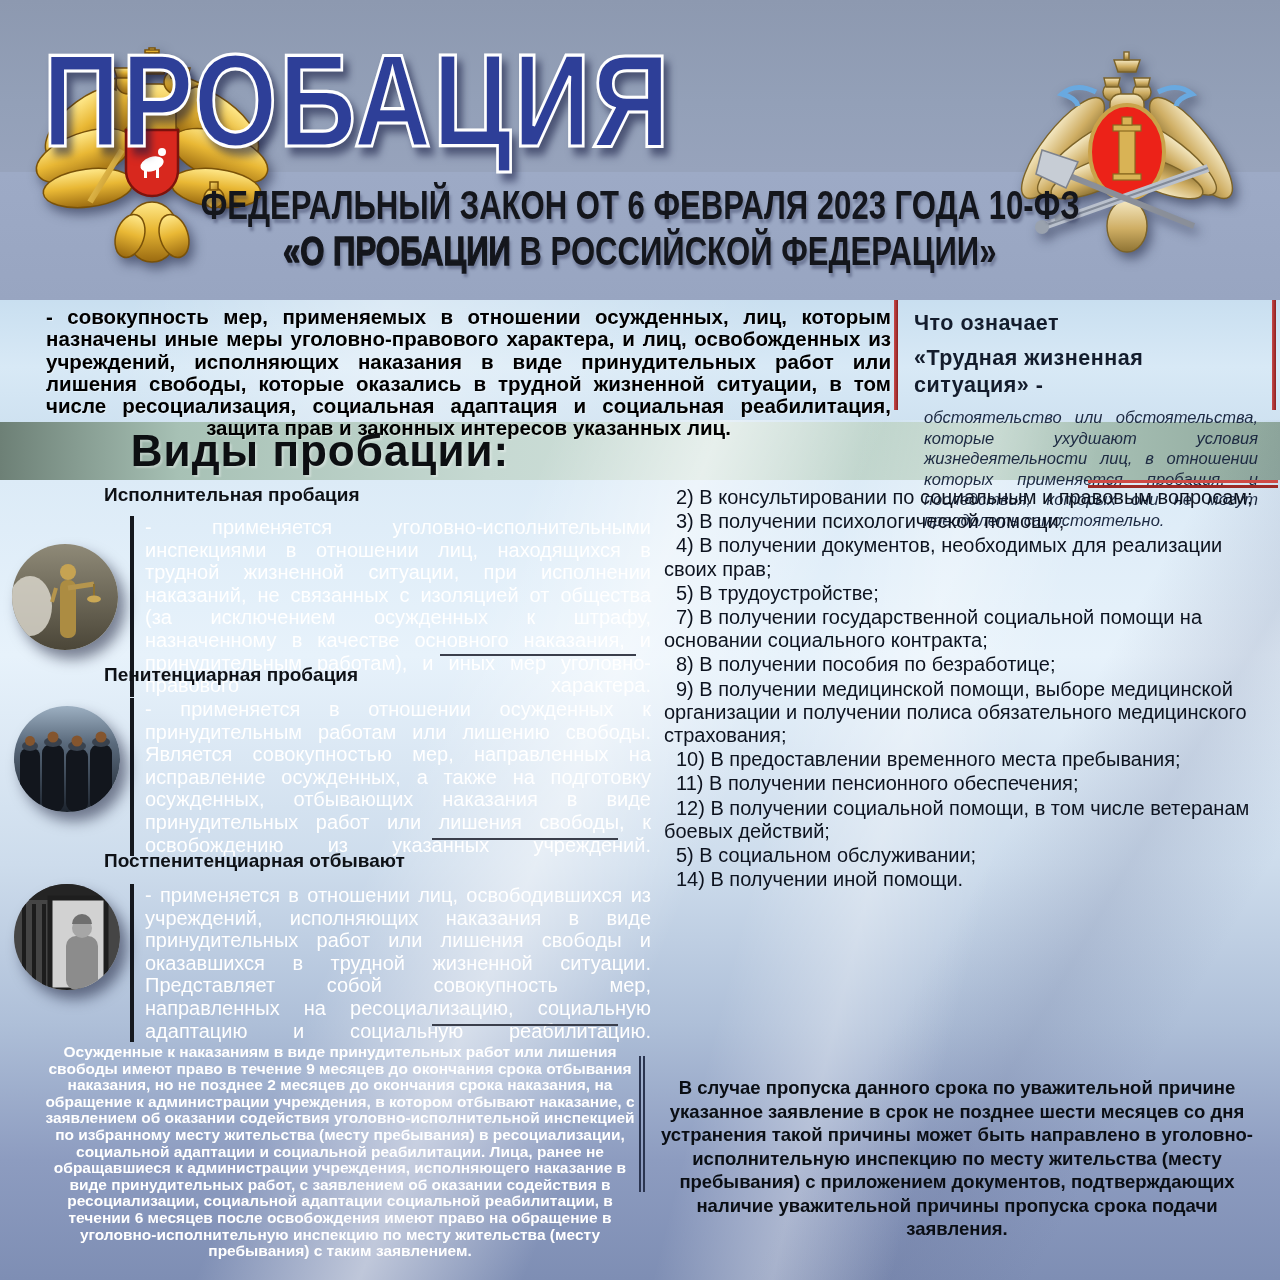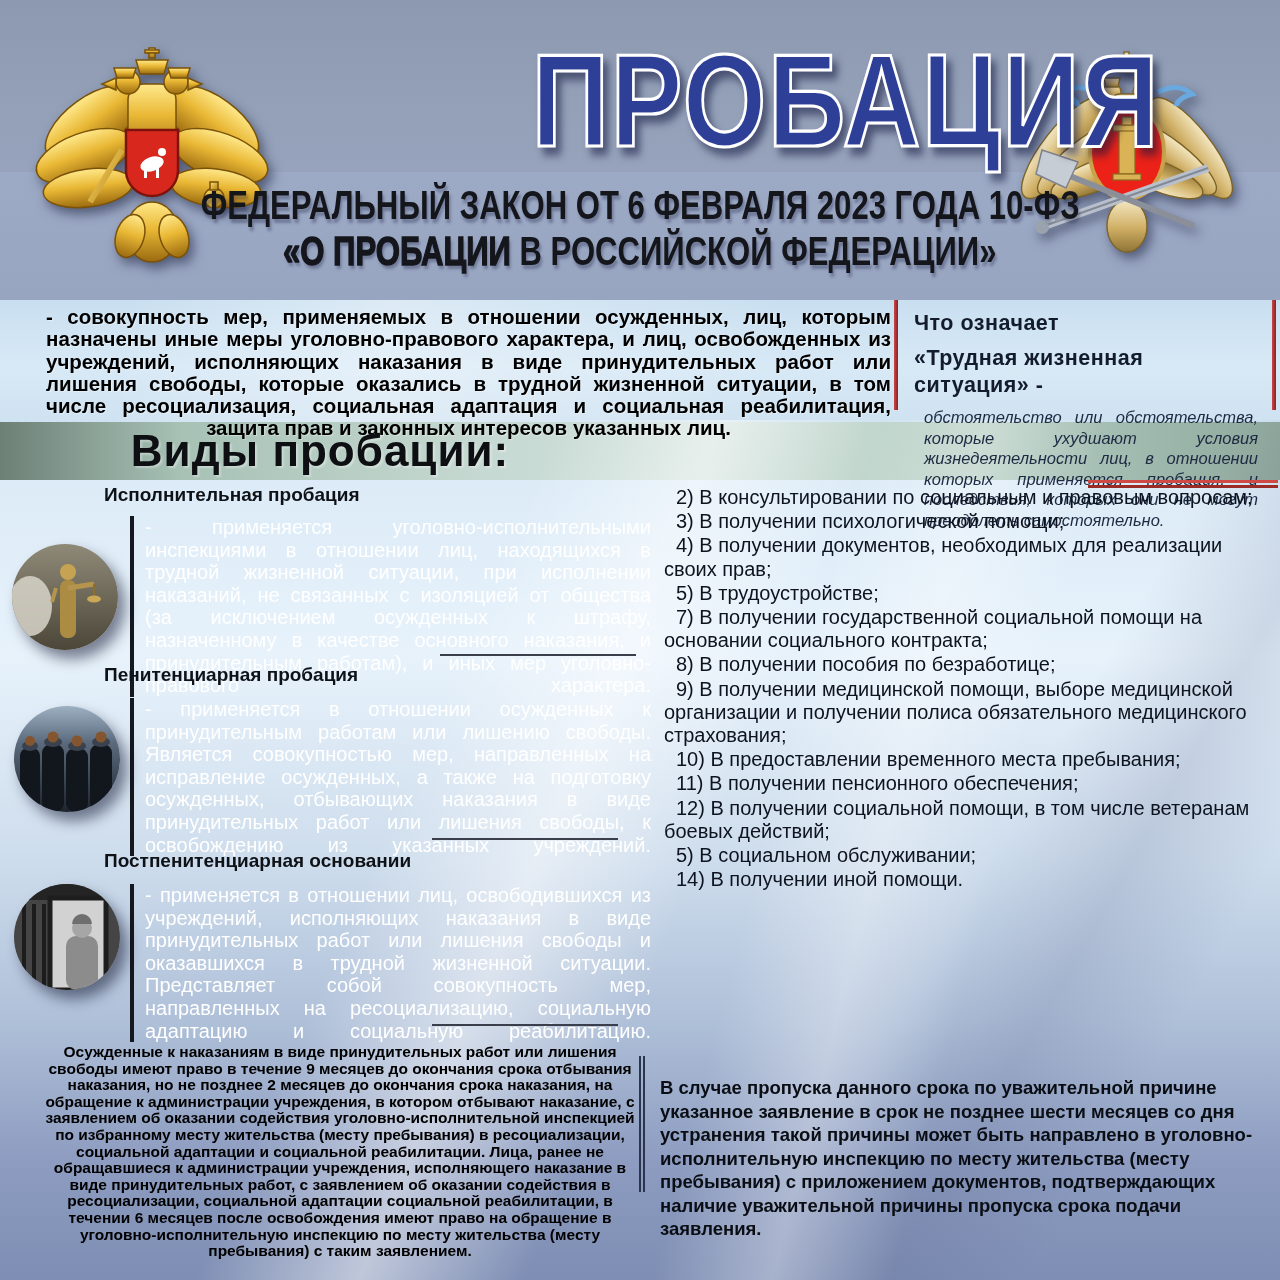--- a/index.html
+++ b/index.html
@@ -20,21 +20,21 @@
     background:linear-gradient(180deg,#dcebf7 0%,#e7f2fb 22%,#cddcec 48%,#aebfd8 68%,#8d9cc0 85%,#7e8eb4 100%);}
   .streaks{left:0;top:420px;width:1280px;height:860px;pointer-events:none;
     background:
       linear-gradient(113deg,rgba(255,255,255,0) 34%,rgba(255,255,255,.5) 44%,rgba(255,255,255,0) 54%),
       linear-gradient(104deg,rgba(255,255,255,0) 58%,rgba(255,255,255,.32) 66%,rgba(255,255,255,0) 74%),
       linear-gradient(120deg,rgba(90,100,140,0) 70%,rgba(90,100,140,.18) 78%,rgba(90,100,140,0) 86%);}
   .def-streak{left:0;top:300px;width:1280px;height:122px;pointer-events:none;
     background:linear-gradient(100deg,rgba(255,255,255,0) 10%,rgba(255,255,255,.35) 30%,rgba(255,255,255,0) 60%);}
 
   
-  .title-wrap{left:0;top:40px;width:1160px;text-align:right;padding-left:43px;}
+  .title-wrap{left:0;top:40px;width:1160px;text-align:left;}
   .main-title{display:inline-block;font-size:122px;font-weight:800;letter-spacing:2px;
     color:#2e3f98;-webkit-text-stroke:3px #ffffff;
     transform:scaleX(.88) scaleY(1.08);transform-origin:center;
     filter:drop-shadow(6px 7px 4px rgba(15,20,60,.55));line-height:1;}
   .sub-wrap{left:0;width:1280px;text-align:center;color:#14161c;}
   .sub1{top:186px;}
   .sub2{top:232px;}
   .sub-line{display:inline-block;font-weight:700;font-size:37px;line-height:1.1;
     transform:scaleX(.84) scaleY(1.12);transform-origin:center;
     text-shadow:2px 3px 3px rgba(30,35,70,.35);}
@@ -68,22 +68,22 @@
   .type-line{height:2px;background:#3b3f4c;}
   .photo{border-radius:50%;overflow:hidden;box-shadow:7px 9px 14px rgba(8,12,40,.5);}
   .photo svg{display:block;}
 
   
   .assist-list{left:664px;top:486px;width:592px;color:#0d131f;}
   .assist-list p{margin:0 0 1px 0;font-size:20px;line-height:23.2px;text-indent:12px;}
 
   
   .footer-left{left:42px;top:1044px;width:596px;text-align:center;font-weight:700;
-    font-size:15.5px;line-height:16.6px;color:#000000;}
-  .footer-right{left:660px;top:1076px;width:594px;font-weight:700;
+    font-size:15.5px;line-height:16.6px;color:#ffffff;}
+  .footer-right{left:660px;top:1076px;width:594px;text-align:center;font-weight:700;
     font-size:18.5px;line-height:23.5px;color:#0a0e14;}
   .footer-divider{left:639px;top:1056px;height:136px;width:6px;}
   .footer-divider .v1,.footer-divider .v2{position:absolute;top:0;width:1.5px;height:100%;background:#2b3550;}
   .footer-divider .v1{left:0;} .footer-divider .v2{left:4px;}
 </style>
 </head>
 <body>
 
 <div id="poster">
 
@@ -261,21 +261,21 @@
       </g>
       <g fill="#84552e">
           <circle cx="16" cy="35" r="5"></circle>
           <circle cx="39" cy="31" r="5.5"></circle>
           <circle cx="63" cy="35" r="5.5"></circle>
           <circle cx="87" cy="31" r="5.5"></circle>
         </g>
     </svg>
   </div>
 
-  <div class="abs type-title" style="top:850px">Постпенитенциарная основании</div>
+  <div class="abs type-title" style="top:850px">Постпенитенциарная отбывают</div>
   <div class="abs type-par" style="top:884px">- применяется в отношении лиц, освободившихся из учреждений, исполняющих наказания в виде принудительных работ или лишения свободы и оказавшихся в трудной жизненной ситуации. Представляет собой совокупность мер, направленных на ресоциализацию, социальную адаптацию и социальную реабилитацию.</div>
   <div class="abs type-line" style="left:432px;top:1024px;width:186px"></div>
   <div class="abs photo" style="left:14px;top:884px;width:106px;height:106px">
     <svg width="106" height="106" viewBox="0 0 106 106">
       <rect width="106" height="106" fill="#454545"></rect>
       <rect x="0" y="0" width="106" height="16" fill="#242424"></rect>
       <rect x="36" y="14" width="56" height="92" fill="#d2d2d2"></rect>
       <rect x="36" y="14" width="56" height="92" fill="none" stroke="#1e1e1e" stroke-width="5"></rect>
       <g stroke="#1c1c1c" stroke-width="4">
         <line x1="10" y1="20" x2="10" y2="106"></line>

